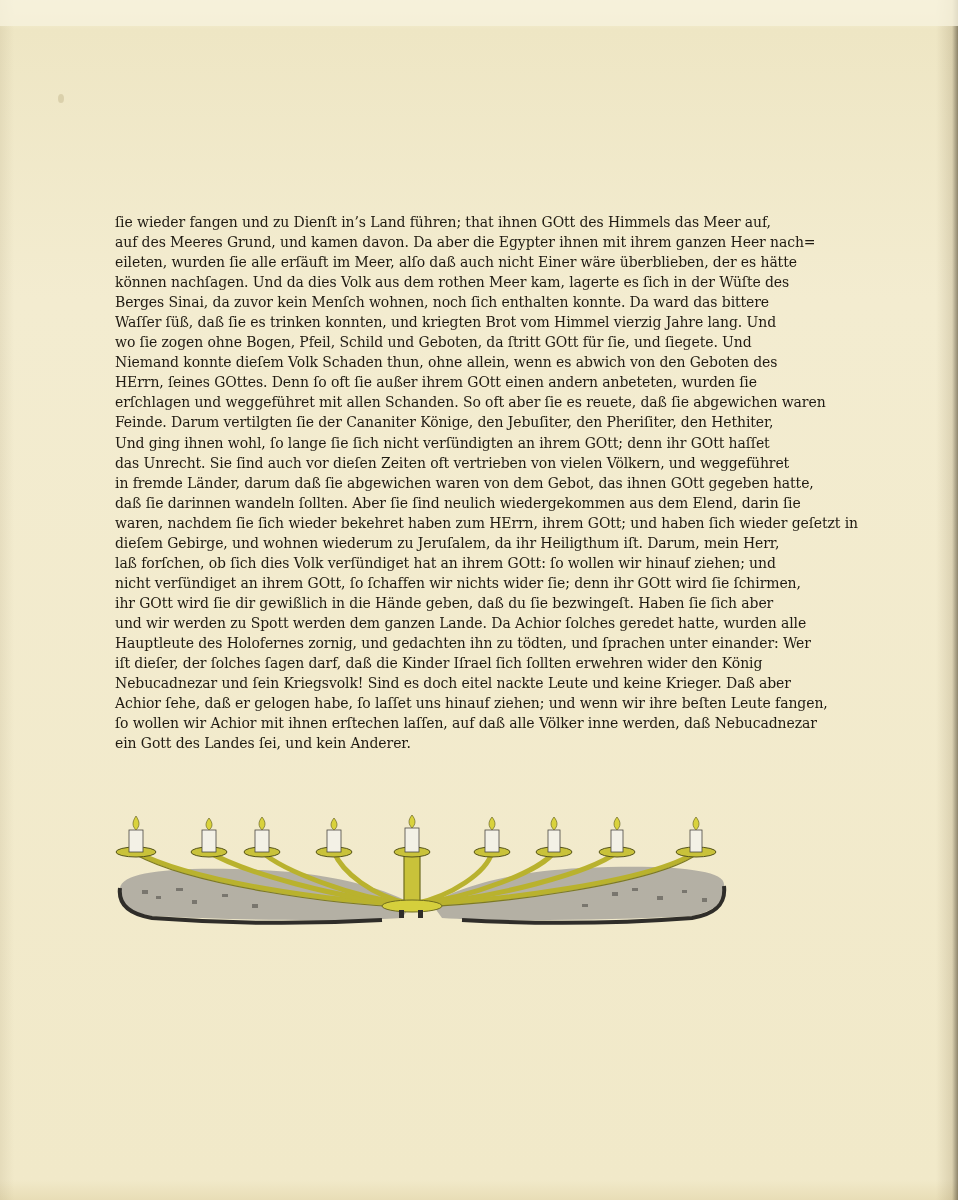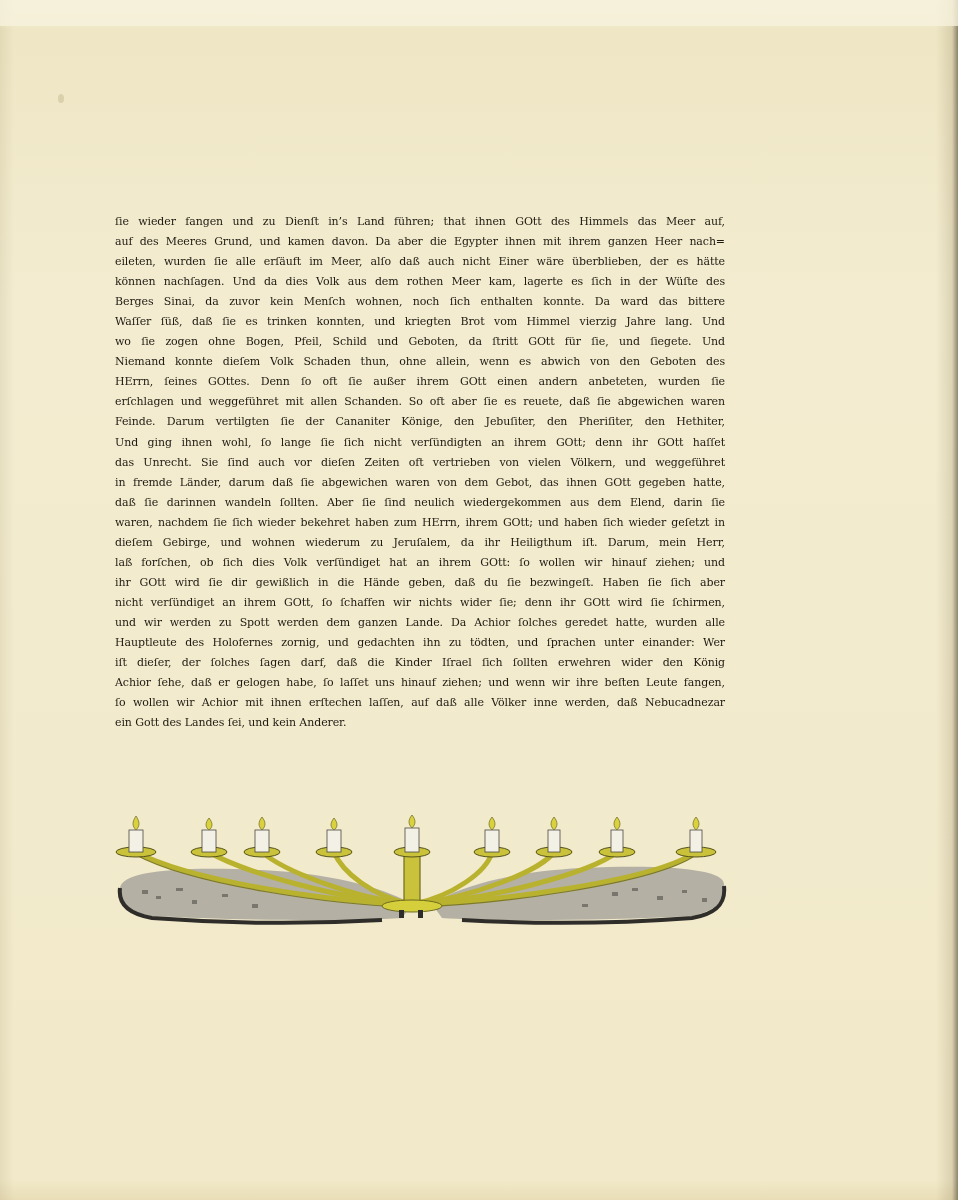--- a/index.html
+++ b/index.html
@@ -16,21 +16,21 @@
         linear-gradient(to left, rgba(60,50,30,0.55) 0px, rgba(120,100,60,0.18) 6px, rgba(0,0,0,0) 22px),
         linear-gradient(to bottom, #f4efd4 0px, #f1ebcc 22px, #eee6c4 30px, #f3ecd0 300px, #f1e9c9 1180px, #e8ddb6 1200px);
     }
     .top-band {
       position: absolute; left: 0; top: 0; width: 958px; height: 26px;
       background: #f6f1dc; opacity: 0.8;
     }
     .text-block {
       position: absolute; left: 115px; top: 212px; width: 610px;
       color: #1f1a12;
-      font-size: 11px;
+      font-size: 14px;
       line-height: 20.05px;
       letter-spacing: -0.1px;
     }
     .line {
       display: block; white-space: nowrap;
       text-align: justify; text-align-last: justify;
       height: 20.05px;
     }
     .line.last { text-align-last: left; }
     .illustration {
@@ -60,25 +60,26 @@
     <span class="line">HErrn, ſeines GOttes. Denn ſo oft ſie außer ihrem GOtt einen andern anbeteten, wurden ſie</span>
     <span class="line">erſchlagen und weggeführet mit allen Schanden. So oft aber ſie es reuete, daß ſie abgewichen waren</span>
     <span class="line">Feinde. Darum vertilgten ſie der Cananiter Könige, den Jebuſiter, den Pheriſiter, den Hethiter,</span>
     <span class="line">Und ging ihnen wohl, ſo lange ſie ſich nicht verſündigten an ihrem GOtt; denn ihr GOtt haſſet</span>
     <span class="line">das Unrecht. Sie ſind auch vor dieſen Zeiten oft vertrieben von vielen Völkern, und weggeführet</span>
     <span class="line">in fremde Länder, darum daß ſie abgewichen waren von dem Gebot, das ihnen GOtt gegeben hatte,</span>
     <span class="line">daß ſie darinnen wandeln ſollten. Aber ſie ſind neulich wiedergekommen aus dem Elend, darin ſie</span>
     <span class="line">waren, nachdem ſie ſich wieder bekehret haben zum HErrn, ihrem GOtt; und haben ſich wieder geſetzt in</span>
     <span class="line">dieſem Gebirge, und wohnen wiederum zu Jeruſalem, da ihr Heiligthum iſt. Darum, mein Herr,</span>
     <span class="line">laß forſchen, ob ſich dies Volk verſündiget hat an ihrem GOtt: ſo wollen wir hinauf ziehen; und</span>
+    <span class="line">nicht verſündiget an ihrem GOtt, ſo ſchaffen wir nichts wider ſie; denn ihr GOtt wird ſie ſchirmen,</span>
     <span class="line">ihr GOtt wird ſie dir gewißlich in die Hände geben, daß du ſie bezwingeſt. Haben ſie ſich aber</span>
-    <span class="line">nicht verſündiget an ihrem GOtt, ſo ſchaffen wir nichts wider ſie; denn ihr GOtt wird ſie ſchirmen,</span>
     <span class="line">und wir werden zu Spott werden dem ganzen Lande. Da Achior ſolches geredet hatte, wurden alle</span>
     <span class="line">Hauptleute des Holofernes zornig, und gedachten ihn zu tödten, und ſprachen unter einander: Wer</span>
     <span class="line">iſt dieſer, der ſolches ſagen darf, daß die Kinder Iſrael ſich ſollten erwehren wider den König</span>
+    <span class="line">Nebucadnezar und ſein Kriegsvolk! Sind es doch eitel nackte Leute und keine Krieger. Daß aber</span>
     <span class="line">Achior ſehe, daß er gelogen habe, ſo laſſet uns hinauf ziehen; und wenn wir ihre beſten Leute fangen,</span>
     <span class="line">ſo wollen wir Achior mit ihnen erſtechen laſſen, auf daß alle Völker inne werden, daß Nebucadnezar</span>
     <span class="line last">ein Gott des Landes ſei, und kein Anderer.</span>
   </div>
 
   <div class="illustration">
     <svg width="620" height="116" viewBox="0 0 620 116">
 
       <g>
         <path d="M8,76 C10,60 60,54 150,58 C230,62 280,80 300,92 L290,106 C230,110 120,108 40,104 C14,100 6,90 8,76 Z" fill="#a9a69d" opacity="0.85"></path>

